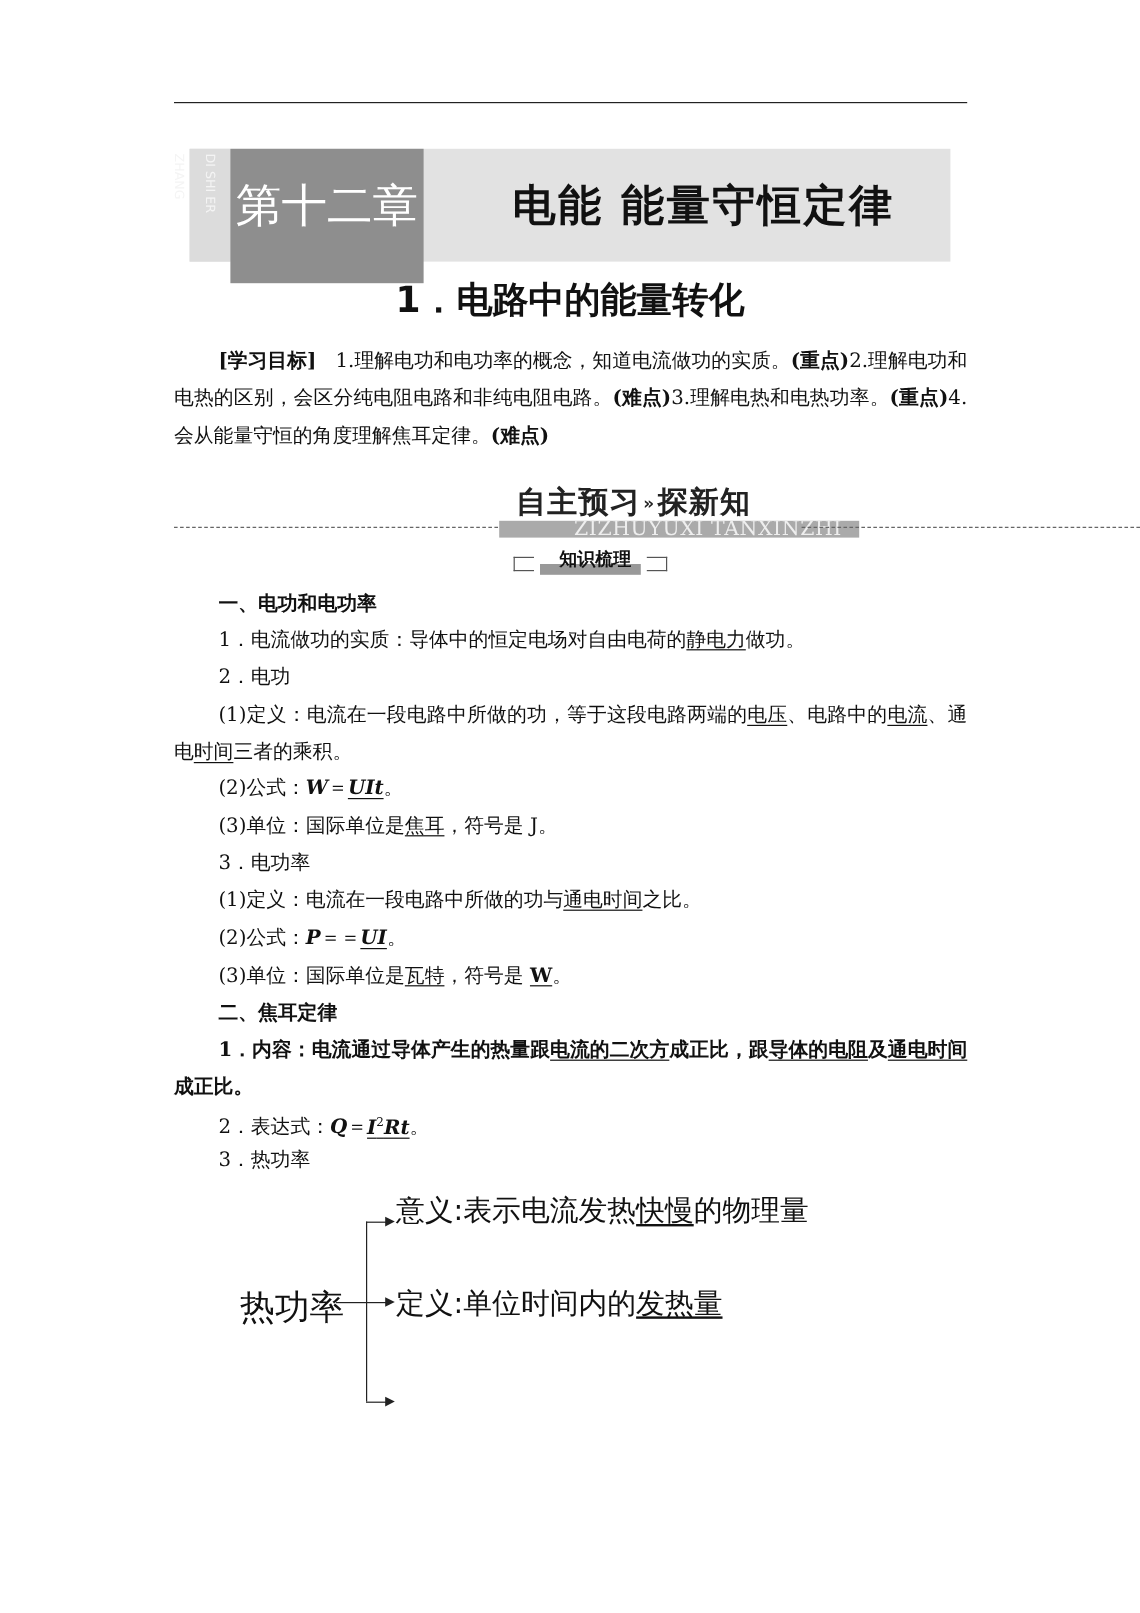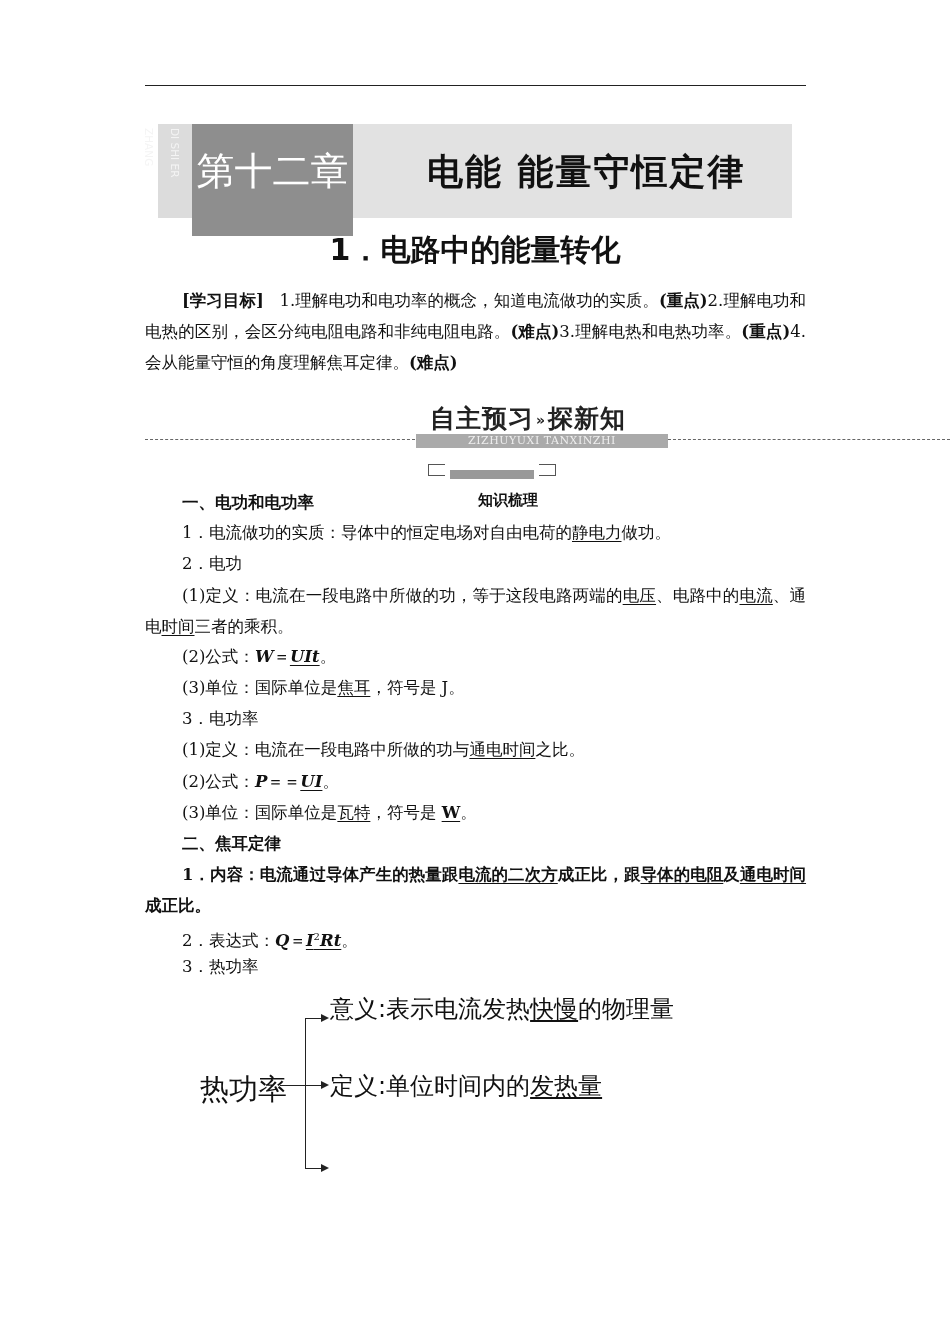--- a/index.html
+++ b/index.html
@@ -22,27 +22,27 @@
   .para { left:145px; width:661px; font-size:16.5px; line-height:31px; text-align:justify; }
   .objectives { top:285px; text-indent:37px; font-weight:normal; }
   .b { font-weight:bold; }
   .preview-header { left:0; top:390px; width:950px; height:50px;margin-top:12px; }
   .preview-title { left:430px; top:0; font-family:"DejaVu Sans", sans-serif; font-size:25px;
                    font-weight:bold; letter-spacing:1px; color:#222; }
   .preview-title .arrow { font-size:14px; display:inline-block; vertical-align:middle; margin:0 2px; }
   .dash-left { left:145px; top:37px; width:270px; border-top:1px dashed #666; }
   .dash-right { left:668px; top:37px; width:282px; border-top:1px dashed #666; }
   .pinyin-band { left:416px; top:32px; width:252px; height:14px; background:#aaa;
-                 color:#eee; font-size:11px; line-height:14px; text-align:center; letter-spacing:0.5px; }
+                 color:#eee; font-size:17px; line-height:14px; text-align:center; letter-spacing:0.5px;padding-left:48px; }
   .knowledge-tag { left:428px; top:458px; width:128px; height:22px; }
   .tag-bracket-l { left:0; top:6px; width:16px; height:10px; border:1px solid #555; border-right:none; }
   .tag-bracket-r { right:0; top:6px; width:16px; height:10px; border:1px solid #555; border-left:none; }
   .tag-under { left:22px; top:12px; width:84px; height:9px; background:#999; }
-  .tag-text { left:16px; top:-1px; width:128px; text-align:center; font-family:"DejaVu Sans", sans-serif;
-              font-size:15px; font-weight:bold; color:#111;margin-top:34px; }
+  .tag-text { left:4px; top:-1px; width:128px; text-align:center; font-family:"DejaVu Sans", sans-serif;
+              font-size:15px; font-weight:bold; color:#111; }
   .line { left:145px; width:661px; font-size:16.5px; line-height:31px; white-space:nowrap; }
   .ind { padding-left:37px; }
   u { text-decoration:underline; text-underline-offset:3px; }
   i { font-style:italic; }
   .diagram { left:200px; top:990px; width:580px; height:220px; font-family:"DejaVu Sans", sans-serif; }
   .d-root { left:0; top:80px; font-size:29px; }
   .d-item { left:130px; font-size:24px; white-space:nowrap; }
   .vline { left:105px; top:28px; width:1px; height:150px; background:#222; }
   .hline { height:1px; background:#222; }
   .arrowhead { width:0; height:0; border-top:4px solid transparent; border-bottom:4px solid transparent; border-left:8px solid #222; }

